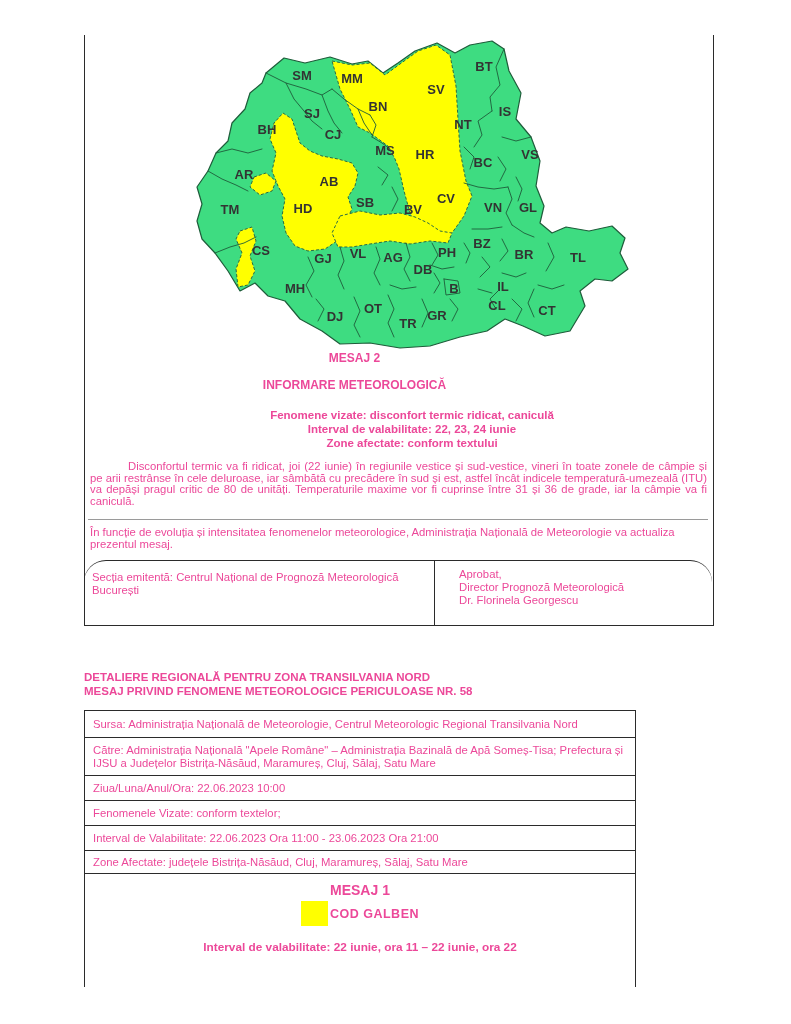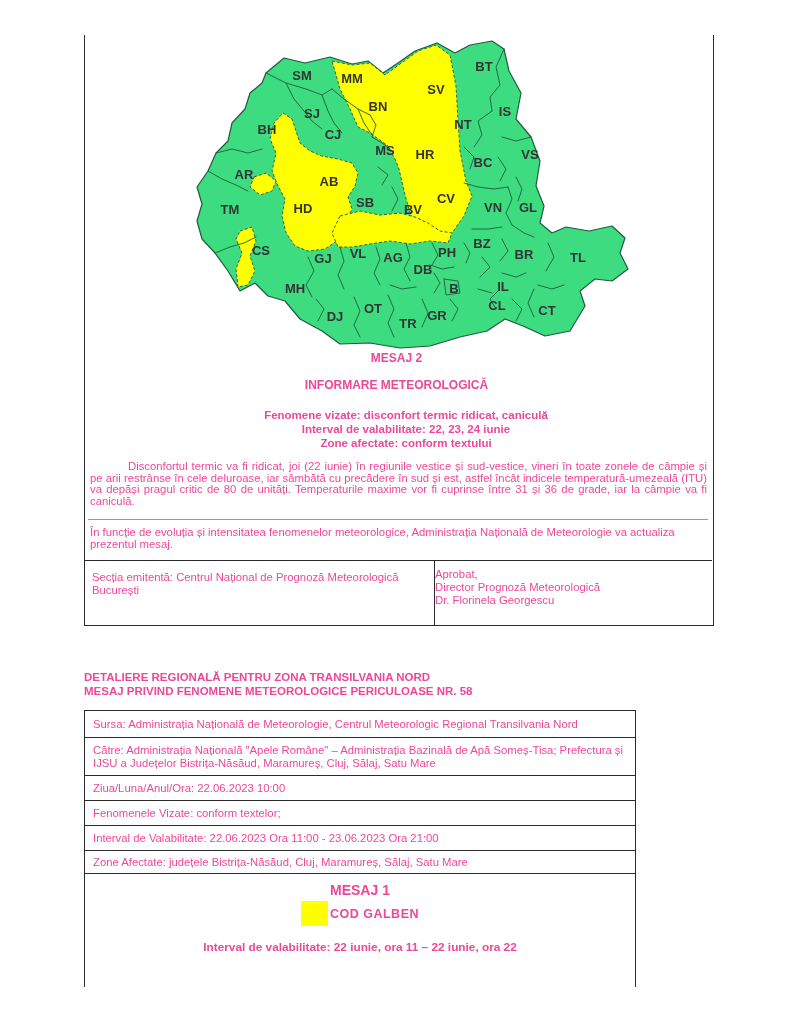--- a/index.html
+++ b/index.html
@@ -3,28 +3,28 @@
 <meta charset="utf-8">
 <style>
   html,body{margin:0;padding:0;background:#fff;}
   .page{position:relative;width:791px;height:1024px;background:#ffffff;overflow:hidden;
         font-family:"Liberation Sans",sans-serif;color:#ec4899;}
   .abs{position:absolute;}
   
   .doc-table{left:84px;top:35px;width:628px;height:590px;
              border-left:1px solid #2b2b2b;border-right:1px solid #2b2b2b;border-bottom:1px solid #2b2b2b;}
   .map-wrap{left:182px;top:37px;width:450px;height:315px;}
-  .c-title{left:84px;width:541px;text-align:center;font-weight:bold;font-size:12px;margin-left:42px;}
-  .c-block{left:92px;width:628px;text-align:center;font-weight:bold;font-size:11.5px;line-height:14px;}
+  .c-title{left:84px;width:541px;text-align:center;font-weight:bold;font-size:12px;}
+  .c-block{left:98px;width:628px;text-align:center;font-weight:bold;font-size:11.5px;line-height:14px;}
   .body-par{left:90px;width:617px;font-size:11.3px;line-height:11.6px;text-align:justify;}
   .indent{text-indent:38px;}
   .sep{left:88px;width:620px;height:1px;background:#9a9a9a;}
-  .sign-row{left:84px;top:560px;width:628px;height:65px;border-top:1px solid #2b2b2b;display:flex;}
+  .sign-row{left:84px;top:560px;width:628px;height:65px;border-top:1px solid #2b2b2b;display:flex;border-radius:22px;}
   .sign-left{width:350px;box-sizing:border-box;padding:10px 8px 0 8px;font-size:11.3px;line-height:13px;}
-  .sign-right{flex:1;border-left:1px solid #2b2b2b;box-sizing:border-box;padding:7px 8px 0 0;
+  .sign-right{flex:1;border-left:1px solid #2b2b2b;box-sizing:border-box;padding:7px 8px 0 24px;
               font-size:11.3px;line-height:13px;}
   
   .detail-head{left:84px;top:670px;width:640px;font-weight:bold;font-size:11.5px;line-height:14px;}
   
   .detail-table{left:84px;top:710px;width:552px;height:277px;box-sizing:border-box;
                 border-left:1px solid #2b2b2b;border-right:1px solid #2b2b2b;border-top:1px solid #2b2b2b;}
   .drow{box-sizing:border-box;border-bottom:1px solid #2b2b2b;display:flex;align-items:center;
         padding:0 8px;font-size:11.3px;line-height:12.5px;}
   .r1{height:27px;}.r2{height:38px;}.r3{height:25px;}.r4{height:25px;}.r5{height:25px;}.r6{height:23px;}
   .mesaj1{box-sizing:border-box;height:113px;text-align:center;padding-top:9px;}

